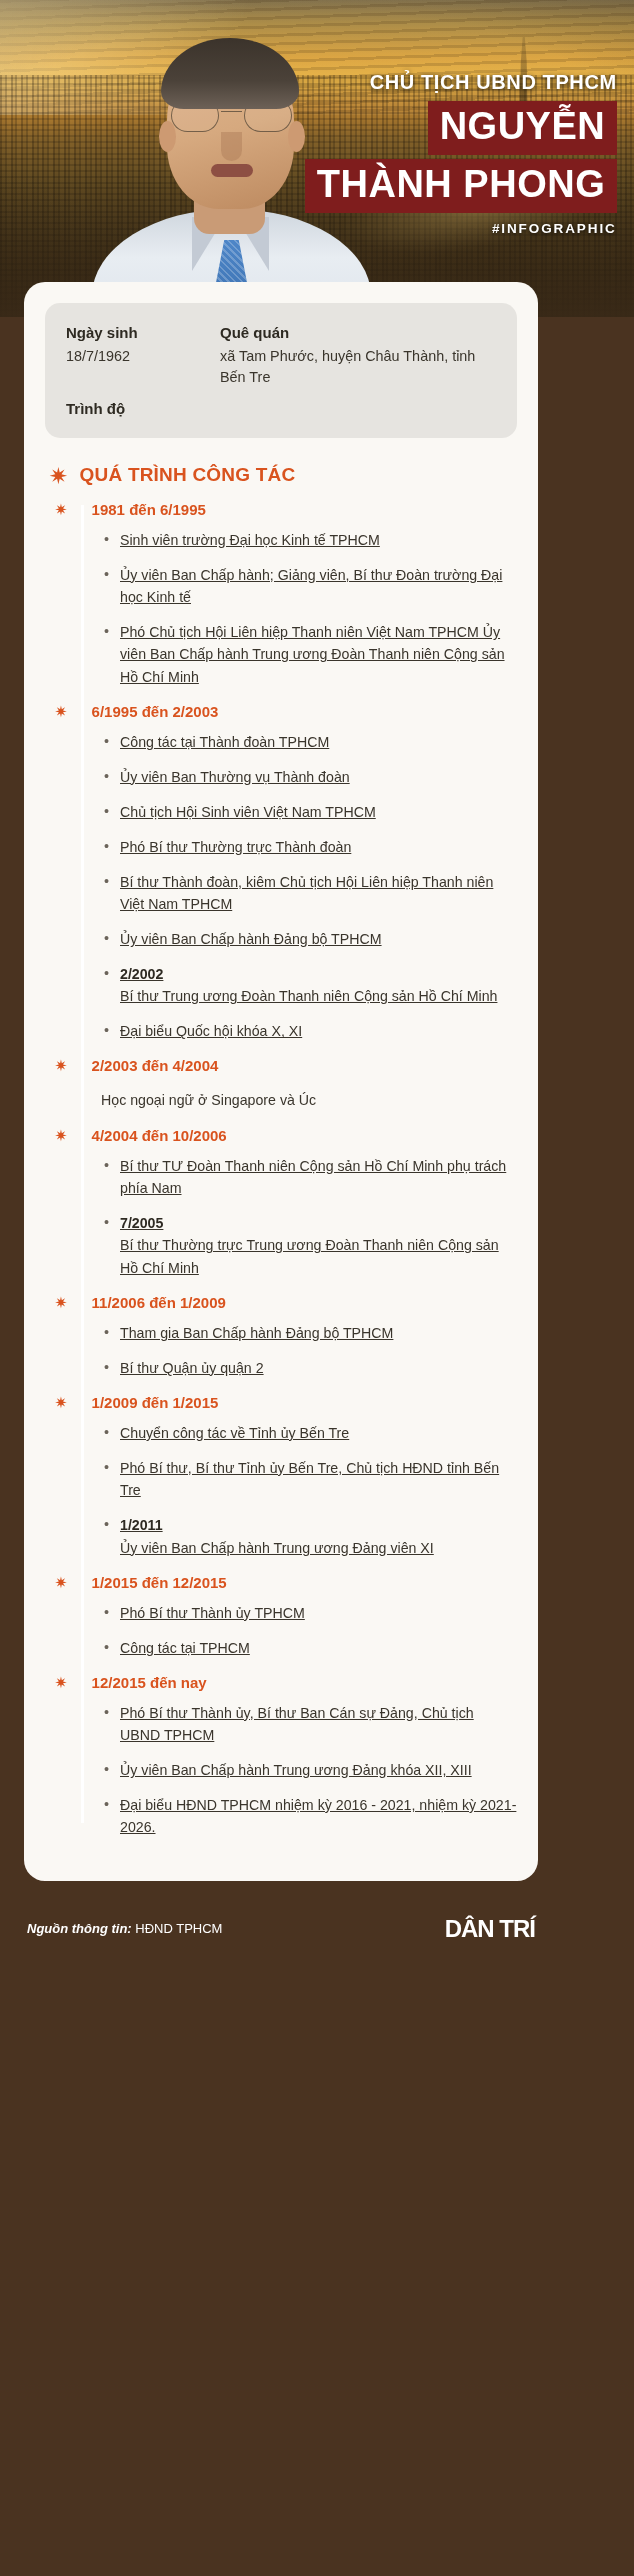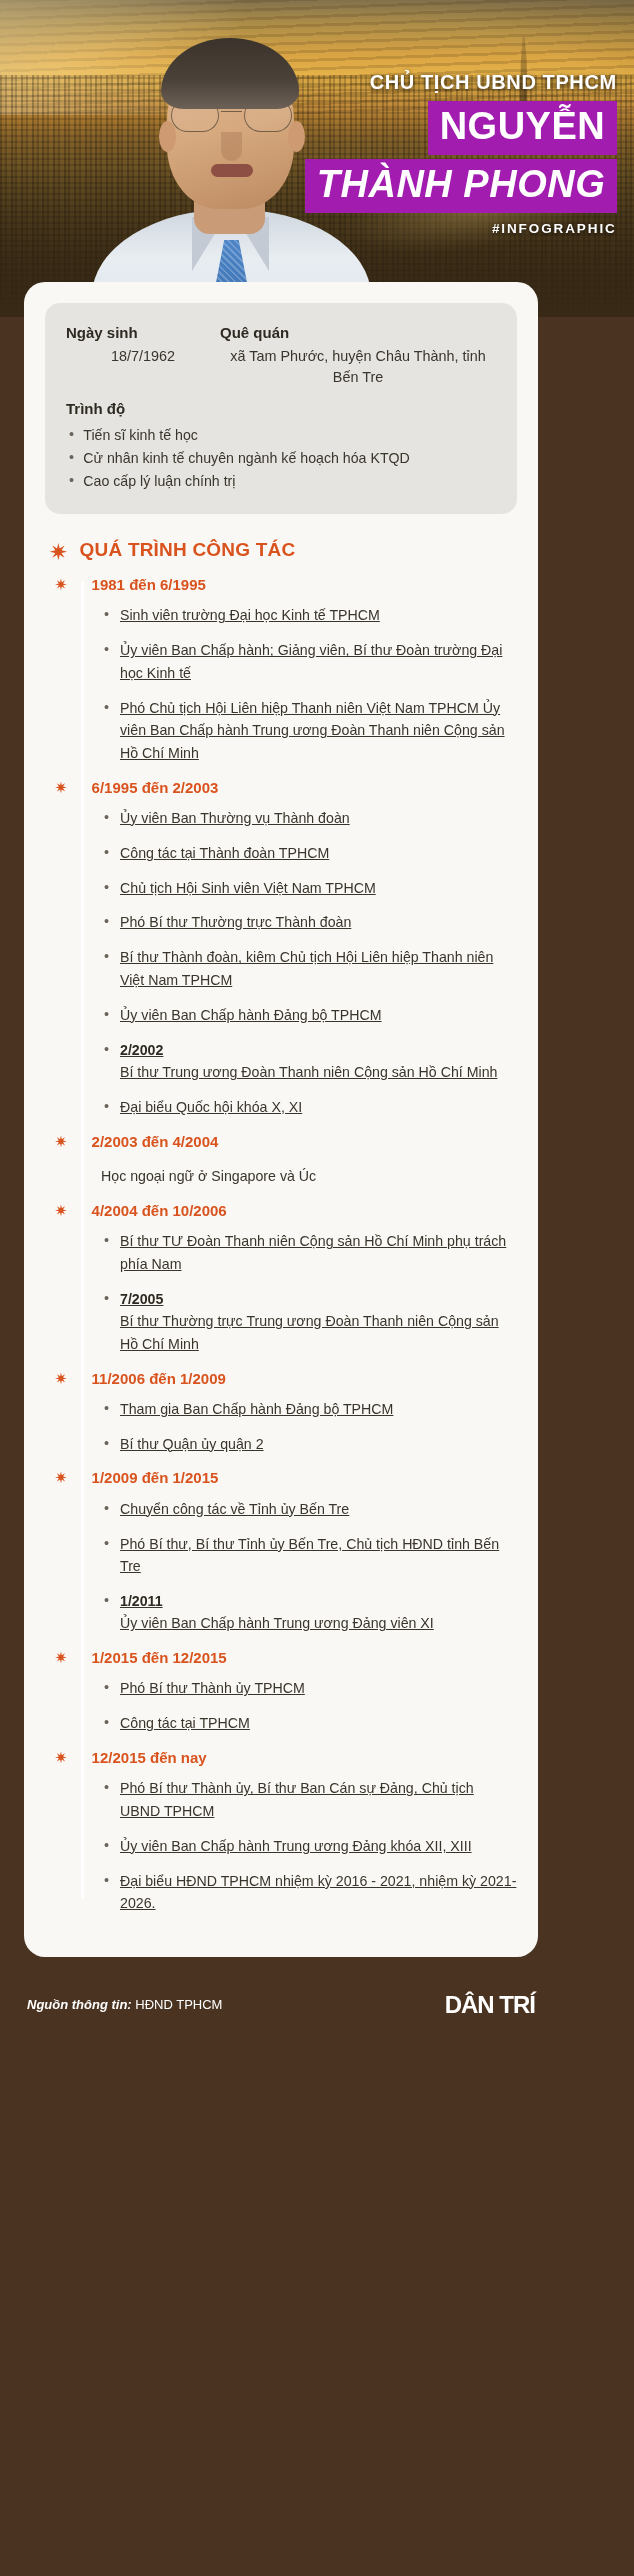--- a/index.html
+++ b/index.html
@@ -234,30 +234,30 @@
     font-size: 20px;
     font-weight: 700;
     letter-spacing: 0.6px;
     text-shadow: 0 1px 4.8px rgba(0,0,0,.65);
     white-space: nowrap;
     line-height: 1.1;
   }
   .name-row { margin-top: 7.7px; display: flex; justify-content: flex-end; }
   .name-chip {
     display: inline-block;
-    background: #a21caf;
+    background: #7f1d1d;
     color: #ffffff;
     font-size: 38px;
     font-weight: 700;
     line-height: 1;
     padding: 6.7px 11.5px 9.6px;
     letter-spacing: 0.5px;
     white-space: nowrap;
   }
-  .name-chip.second { font-size: 38px; font-style: italic; }
+  .name-chip.second { font-size: 38px; }
   .name-row.second { margin-top: 3.8px; }
   .title-hash {
     margin-top: 7.7px;
     color: #ffffff;
     font-size: 13.5px;
     font-weight: 700;
     letter-spacing: 1.9px;
     text-shadow: 0 1px 3.8px rgba(0,0,0,.7);
   }
 
@@ -283,21 +283,20 @@
     font-size: 15px;
     font-weight: 700;
     color: #2e2a22;
     line-height: 1.5;
   }
   .pb-value {
     font-size: 14.4px;
     color: #3a352c;
     line-height: 1.45;
     margin-top: 1.9px;
-    text-align: center;
   }
   .pb-sub {
     margin-top: 12px;
     font-size: 15px;
     font-weight: 700;
     color: #2e2a22;
   }
   .pb-list { list-style: none; margin-top: 6.7px; }
   .pb-list li {
     position: relative;
@@ -488,25 +487,20 @@
         <div class="pb-col-left">
           <div class="pb-label">Ngày sinh</div>
           <div class="pb-value">18/7/1962</div>
         </div>
         <div class="pb-col-right">
           <div class="pb-label">Quê quán</div>
           <div class="pb-value">xã Tam Phước, huyện Châu Thành, tỉnh Bến Tre</div>
         </div>
       </div>
       <div class="pb-sub">Trình độ</div>
-      <ul class="pb-list" id="edu-list">
-          <li>Tiến sĩ kinh tế học</li>
-          <li>Cử nhân kinh tế chuyên ngành kế hoạch hóa KTQD</li>
-          <li>Cao cấp lý luận chính trị</li>
-        </ul>
     </div>
 
     <div class="section-head">
       <span class="ast-big">✷</span>
       <span class="section-title">QUÁ TRÌNH CÔNG TÁC</span>
     </div>
 
     <div class="timeline" id="timeline">
         <div class="tl-item">
           <div class="tl-head">
@@ -518,22 +512,22 @@
             <li><span>Ủy viên Ban Chấp hành; Giảng viên, Bí thư Đoàn trường Đại học Kinh tế</span></li>
             <li><span>Phó Chủ tịch Hội Liên hiệp Thanh niên Việt Nam TPHCM Ủy viên Ban Chấp hành Trung ương Đoàn Thanh niên Cộng sản Hồ Chí Minh</span></li>
           </ul>
         </div>
         <div class="tl-item">
           <div class="tl-head">
             <span class="tl-ast">✷</span>
             <span class="tl-period">6/1995 đến 2/2003</span>
           </div>
           <ul class="tl-list">
+            <li><span>Công tác tại Thành đoàn TPHCM</span></li>
             <li><span>Ủy viên Ban Thường vụ Thành đoàn</span></li>
-            <li><span>Công tác tại Thành đoàn TPHCM</span></li>
             <li><span>Chủ tịch Hội Sinh viên Việt Nam TPHCM</span></li>
             <li><span>Phó Bí thư Thường trực Thành đoàn</span></li>
             <li><span>Bí thư Thành đoàn, kiêm Chủ tịch Hội Liên hiệp Thanh niên Việt Nam TPHCM</span></li>
             <li><span>Ủy viên Ban Chấp hành Đảng bộ TPHCM</span></li>
             <li><span class="tl-sub-date">2/2002</span><span>Bí thư Trung ương Đoàn Thanh niên Cộng sản Hồ Chí Minh</span></li>
             <li><span>Đại biểu Quốc hội khóa X, XI</span></li>
           </ul>
         </div>
         <div class="tl-item">
           <div class="tl-head">

